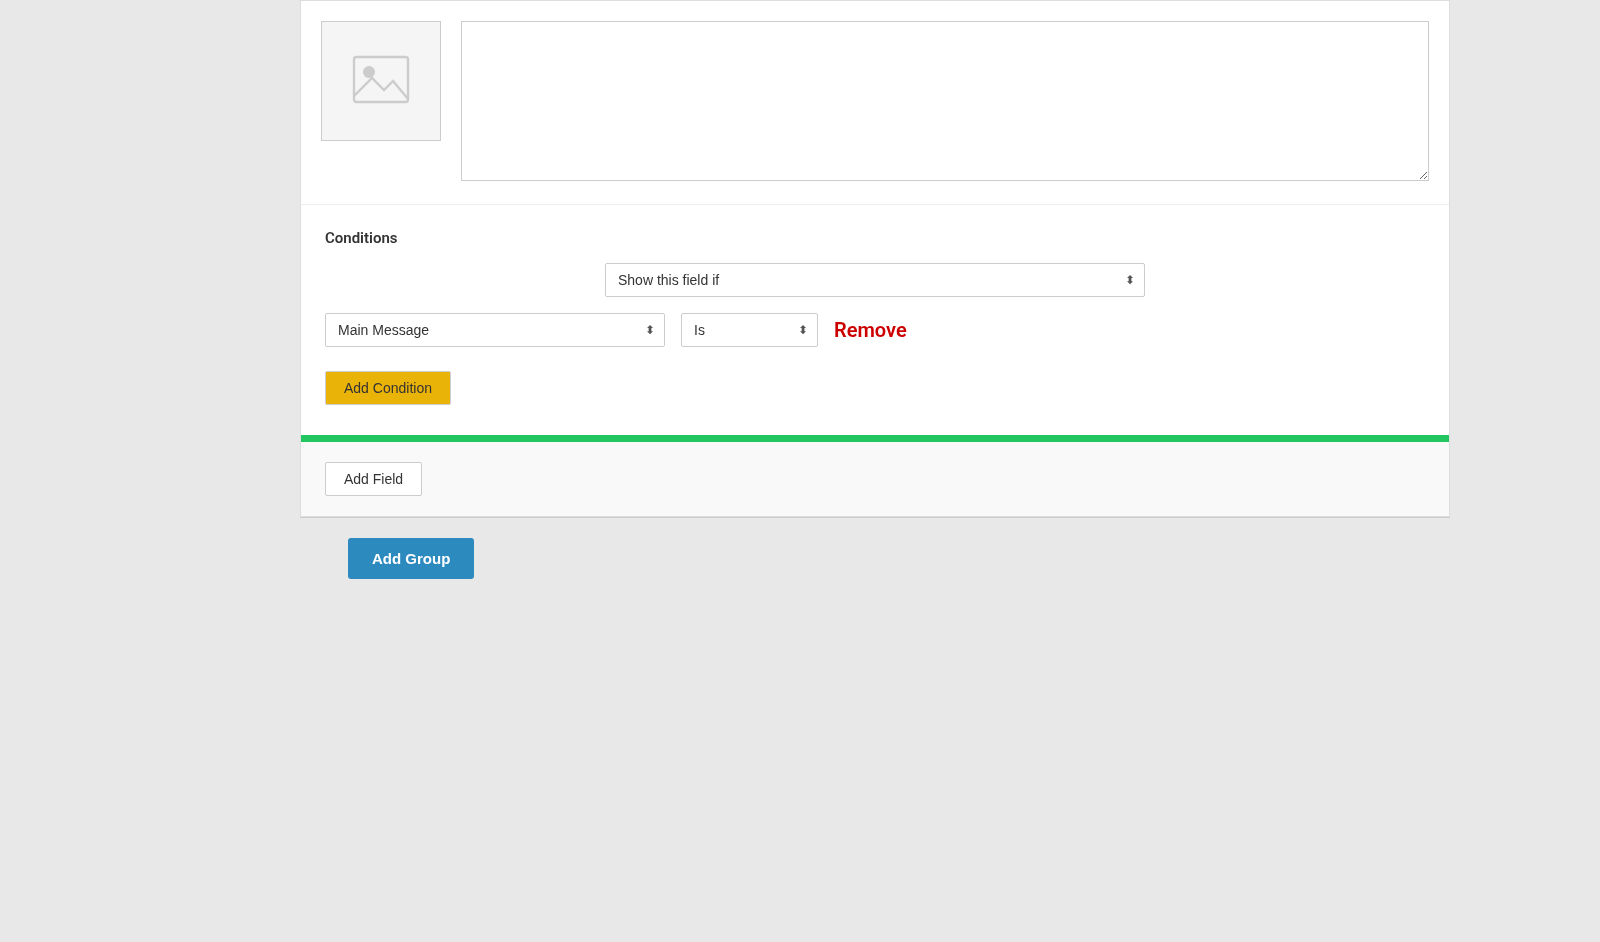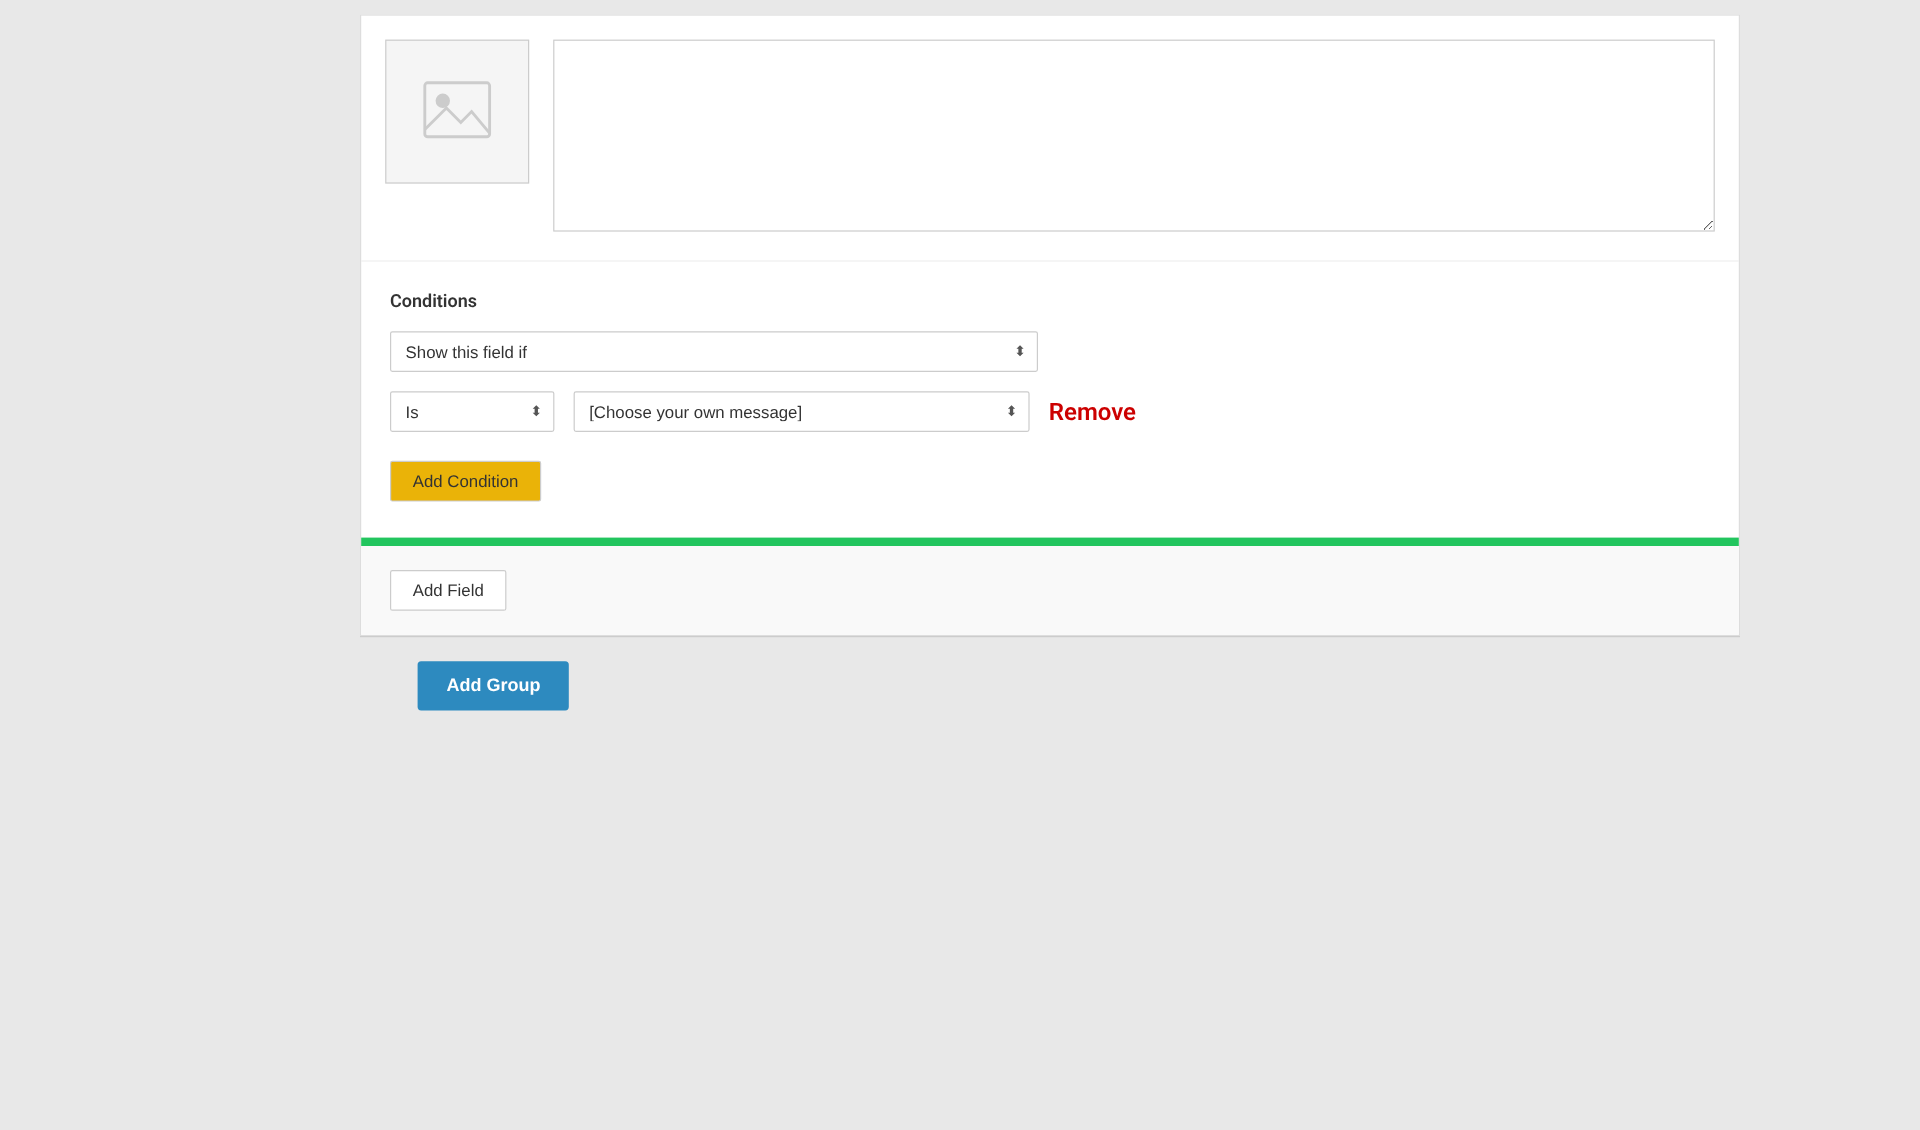--- a/index.html
+++ b/index.html
@@ -18,21 +18,21 @@
       align-items: flex-start;
       justify-content: center;
       padding: 0;
     }
 
     .page-wrapper {
       width: 1600px;
       min-height: 942px;
       background: #e8e8e8;
       display: flex;
-      padding: 12px 150px;
+      padding: 0 150px;
     }
 
     .sidebar {
       width: 150px;
       background: #e8e8e8;
     }
 
     .main-content {
       flex: 1;
       padding: 0;
@@ -92,20 +92,21 @@
       font-weight: 600;
       color: #333;
       margin-bottom: 16px;
     }
 
     .conditions-row-1 {
       display: flex;
       gap: 16px;
       margin-bottom: 16px;
       align-items: center;
+      justify-content: center;
     }
 
     .conditions-row-2 {
       display: flex;
       gap: 16px;
       margin-bottom: 24px;
       align-items: center;
     }
 
     .select-wrapper {
@@ -262,35 +263,34 @@
             <select>
               <option>Show this field if</option>
               <option>Always show</option>
               <option>Never show</option>
             </select>
           </div>
         </div>
 
         
         <div class="conditions-row-2">
+          <div class="select-wrapper select-main-message">
+            <select>
+              <option>Main Message</option>
+              <option>Other Field</option>
+            </select>
+          </div>
           <div class="select-wrapper select-is">
             <select>
               <option>Is</option>
               <option>Is Not</option>
               <option>Contains</option>
               <option>Does Not Contain</option>
             </select>
           </div>
-          <div class="select-wrapper select-choose-message">
-            <select>
-              <option>[Choose your own message]</option>
-              <option>Option 1</option>
-              <option>Option 2</option>
-            </select>
-          </div>
           <a class="remove-link">Remove</a>
         </div>
 
         
         <button class="add-condition-btn">Add Condition</button>
       </div>
 
       <div class="add-field-section">
         <button class="add-field-btn">Add Field</button>
       </div>

